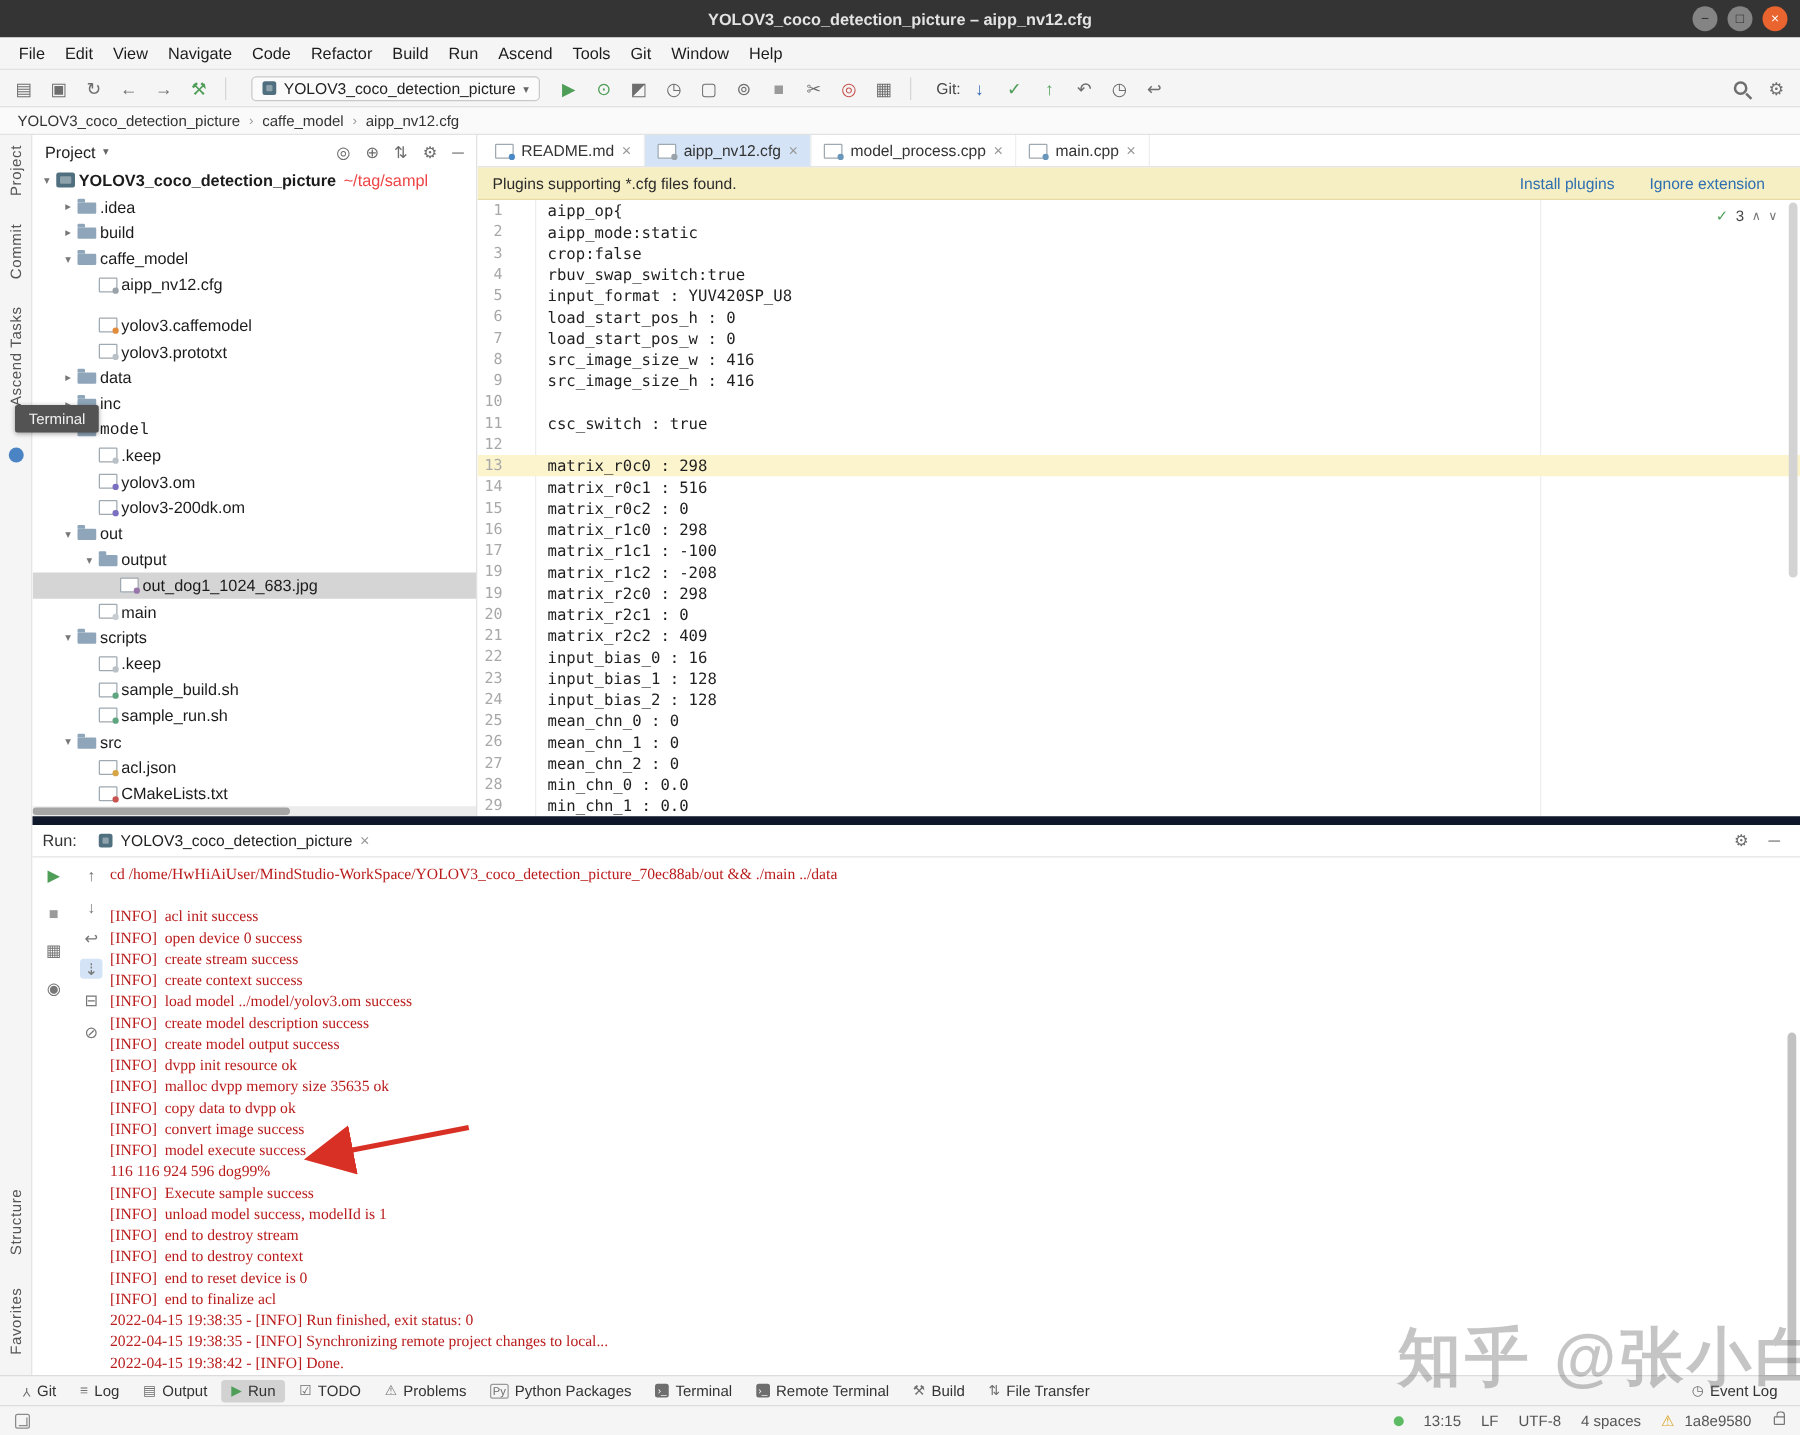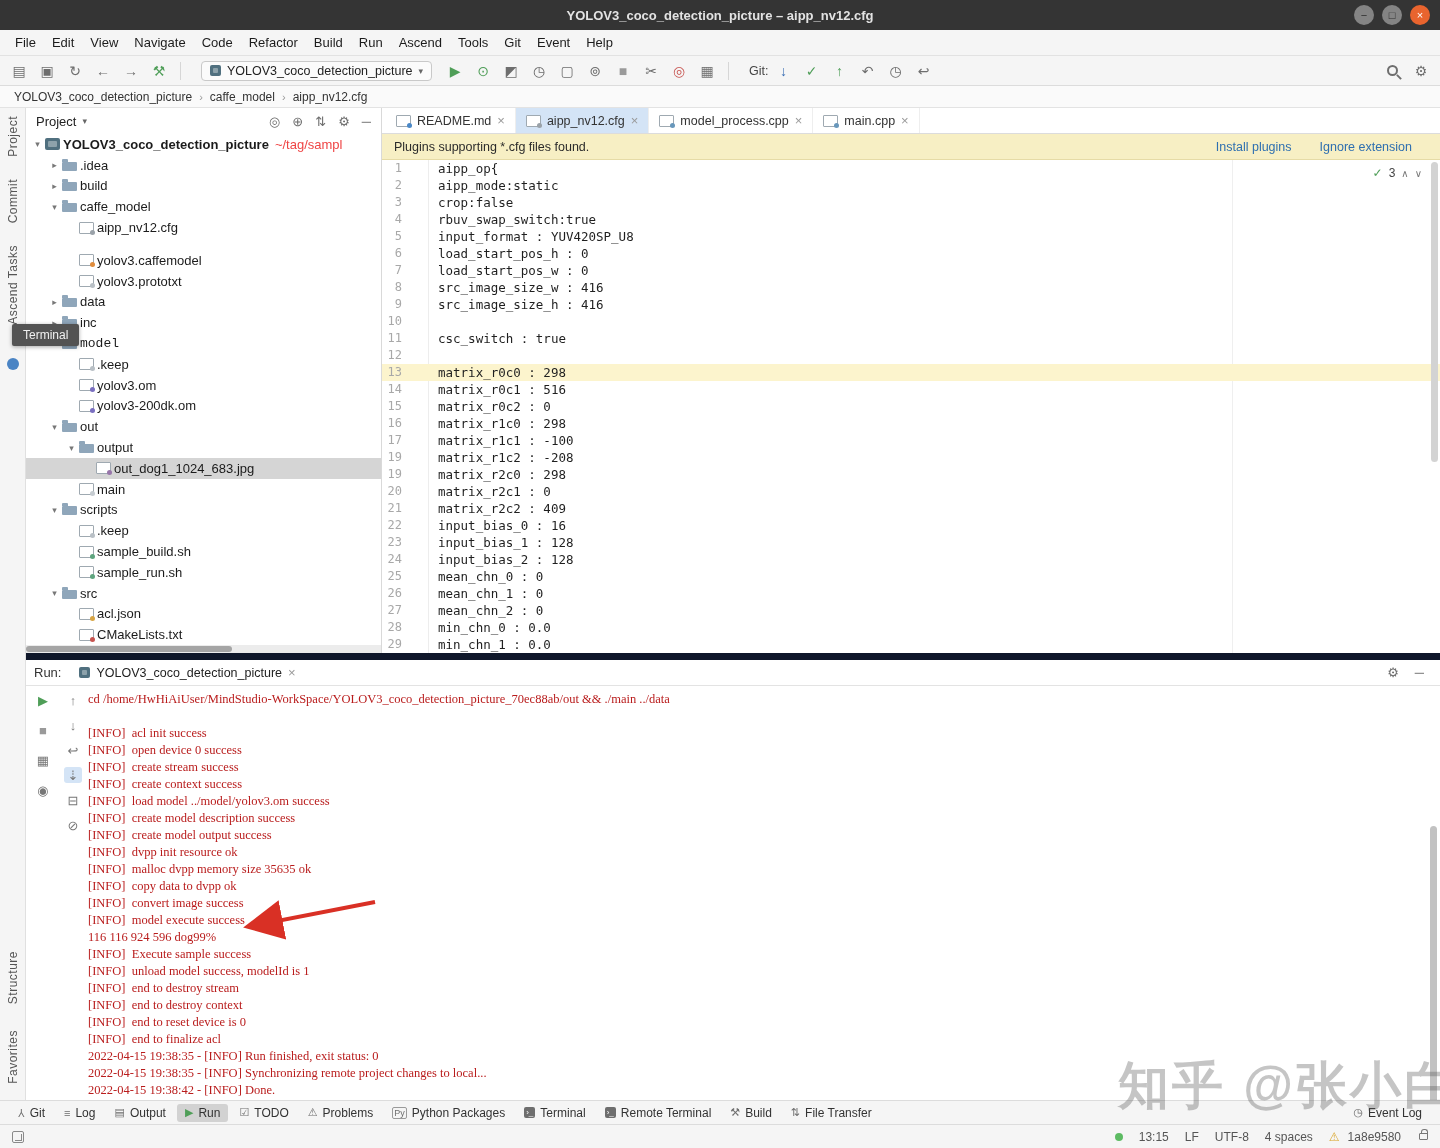--- a/index.html
+++ b/index.html
@@ -183,21 +183,21 @@
       <span class="menu-item">Build</span>
 
       <span class="menu-item">Run</span>
 
       <span class="menu-item">Ascend</span>
 
       <span class="menu-item">Tools</span>
 
       <span class="menu-item">Git</span>
 
-      <span class="menu-item">Event</span>
+      <span class="menu-item">Window</span>
 
       <span class="menu-item">Help</span>
 
   </nav>
 
   <div class="toolbar">
     <span class="icon-row">
 
         <span class="tbi">▤</span>
 

